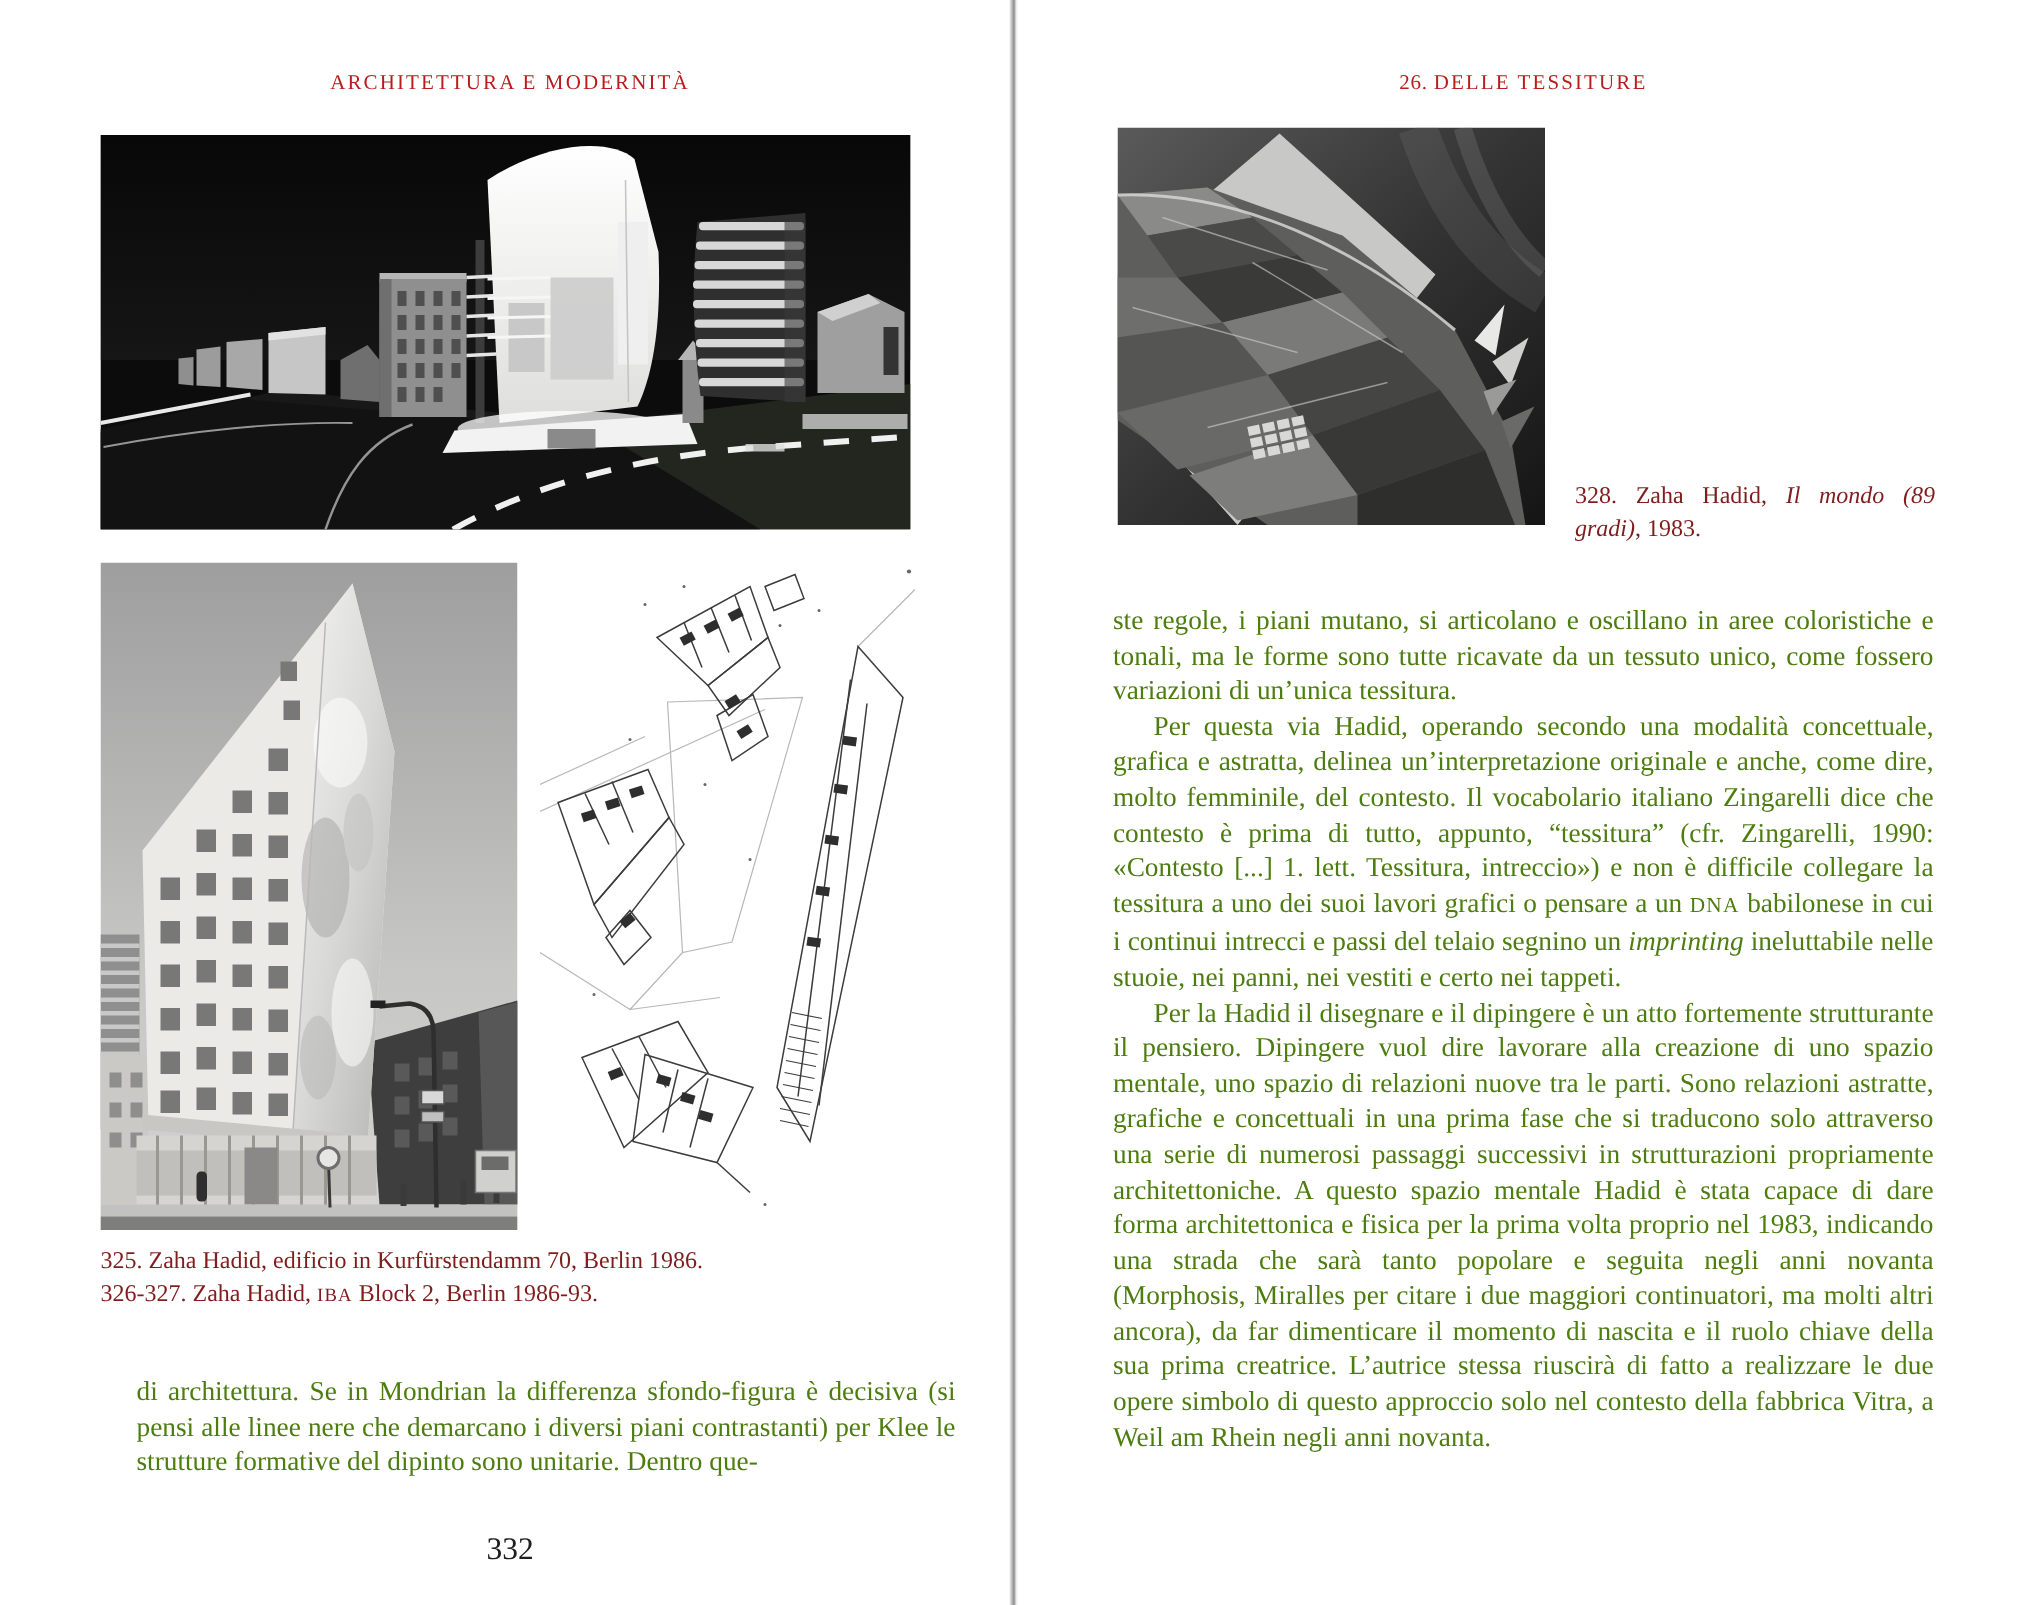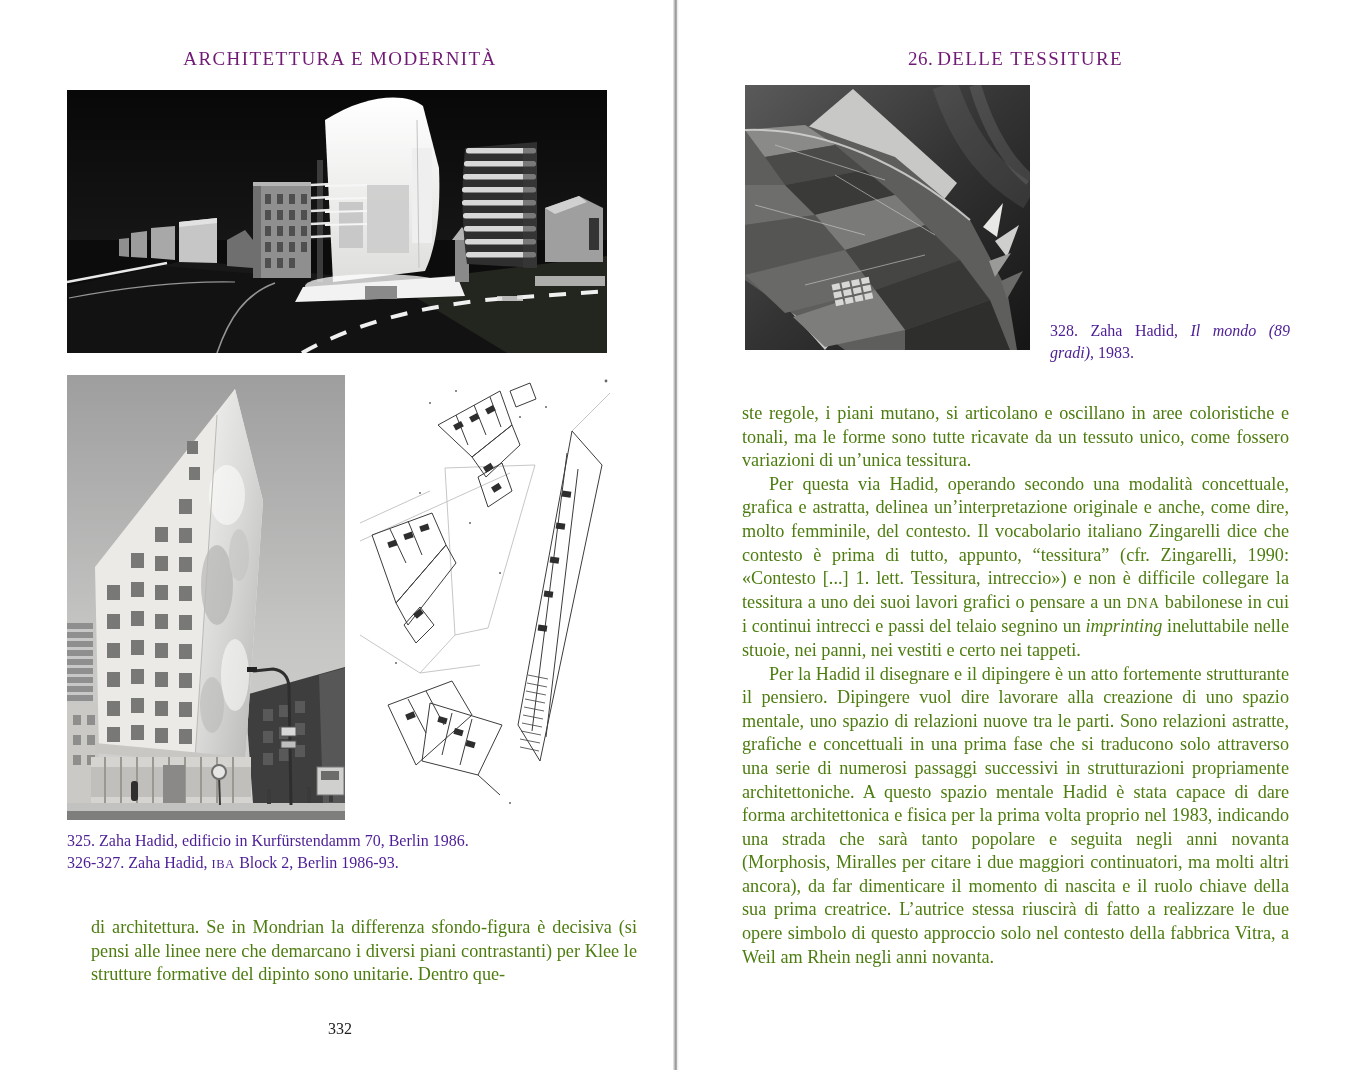--- a/index.html
+++ b/index.html
@@ -10,37 +10,37 @@
   }
   .page{position:absolute;top:0;height:1070px;background:#fff;}
   .page-left{left:0;width:674px;}
   .page-right{left:679px;width:675px;}
   .gutter{
     position:absolute;top:0;left:673px;width:6px;height:1070px;
     background:linear-gradient(to right,#f1f1f1 0%,#8c8c8c 50%,#ececec 75%,#ffffff 100%);
   }
   .running-head{
     position:absolute;top:48px;left:67px;width:546px;
-    text-align:center;font-size:19px;letter-spacing:1.4px;color:#701a75;
+    text-align:center;font-size:14px;letter-spacing:1.4px;color:#b91c1c;
   }
   .running-head .num{letter-spacing:0.5px;margin-right:4px;text-align:center;}
   figure{margin:0;position:absolute;}
   figure svg{display:block;}
   .caption{
-    position:absolute;font-size:16px;line-height:21.5px;color:#4c1d95;
+    position:absolute;font-size:16px;line-height:21.5px;color:#7f1d1d;
   }
   .bodytext{
     position:absolute;font-size:18.2px;line-height:23.6px;text-align:justify;color:#4d7c0f;
   }
   .bodytext p{margin:0;}
   .bodytext p.indent{text-indent:27px;}
   .it{font-style:italic;}
   .sc{font-size:0.78em;letter-spacing:0.06em;}
   .page-number{
-    position:absolute;width:546px;text-align:center;font-size:16px;color:#20201f;
+    position:absolute;width:546px;text-align:center;font-size:21px;color:#20201f;
   }
 </style>
 </head>
 <body>
 
 <div class="page page-left">
 
   <div class="running-head">ARCHITETTURA E MODERNITÀ</div>
 
   <figure style="left:67px;top:90px;">

